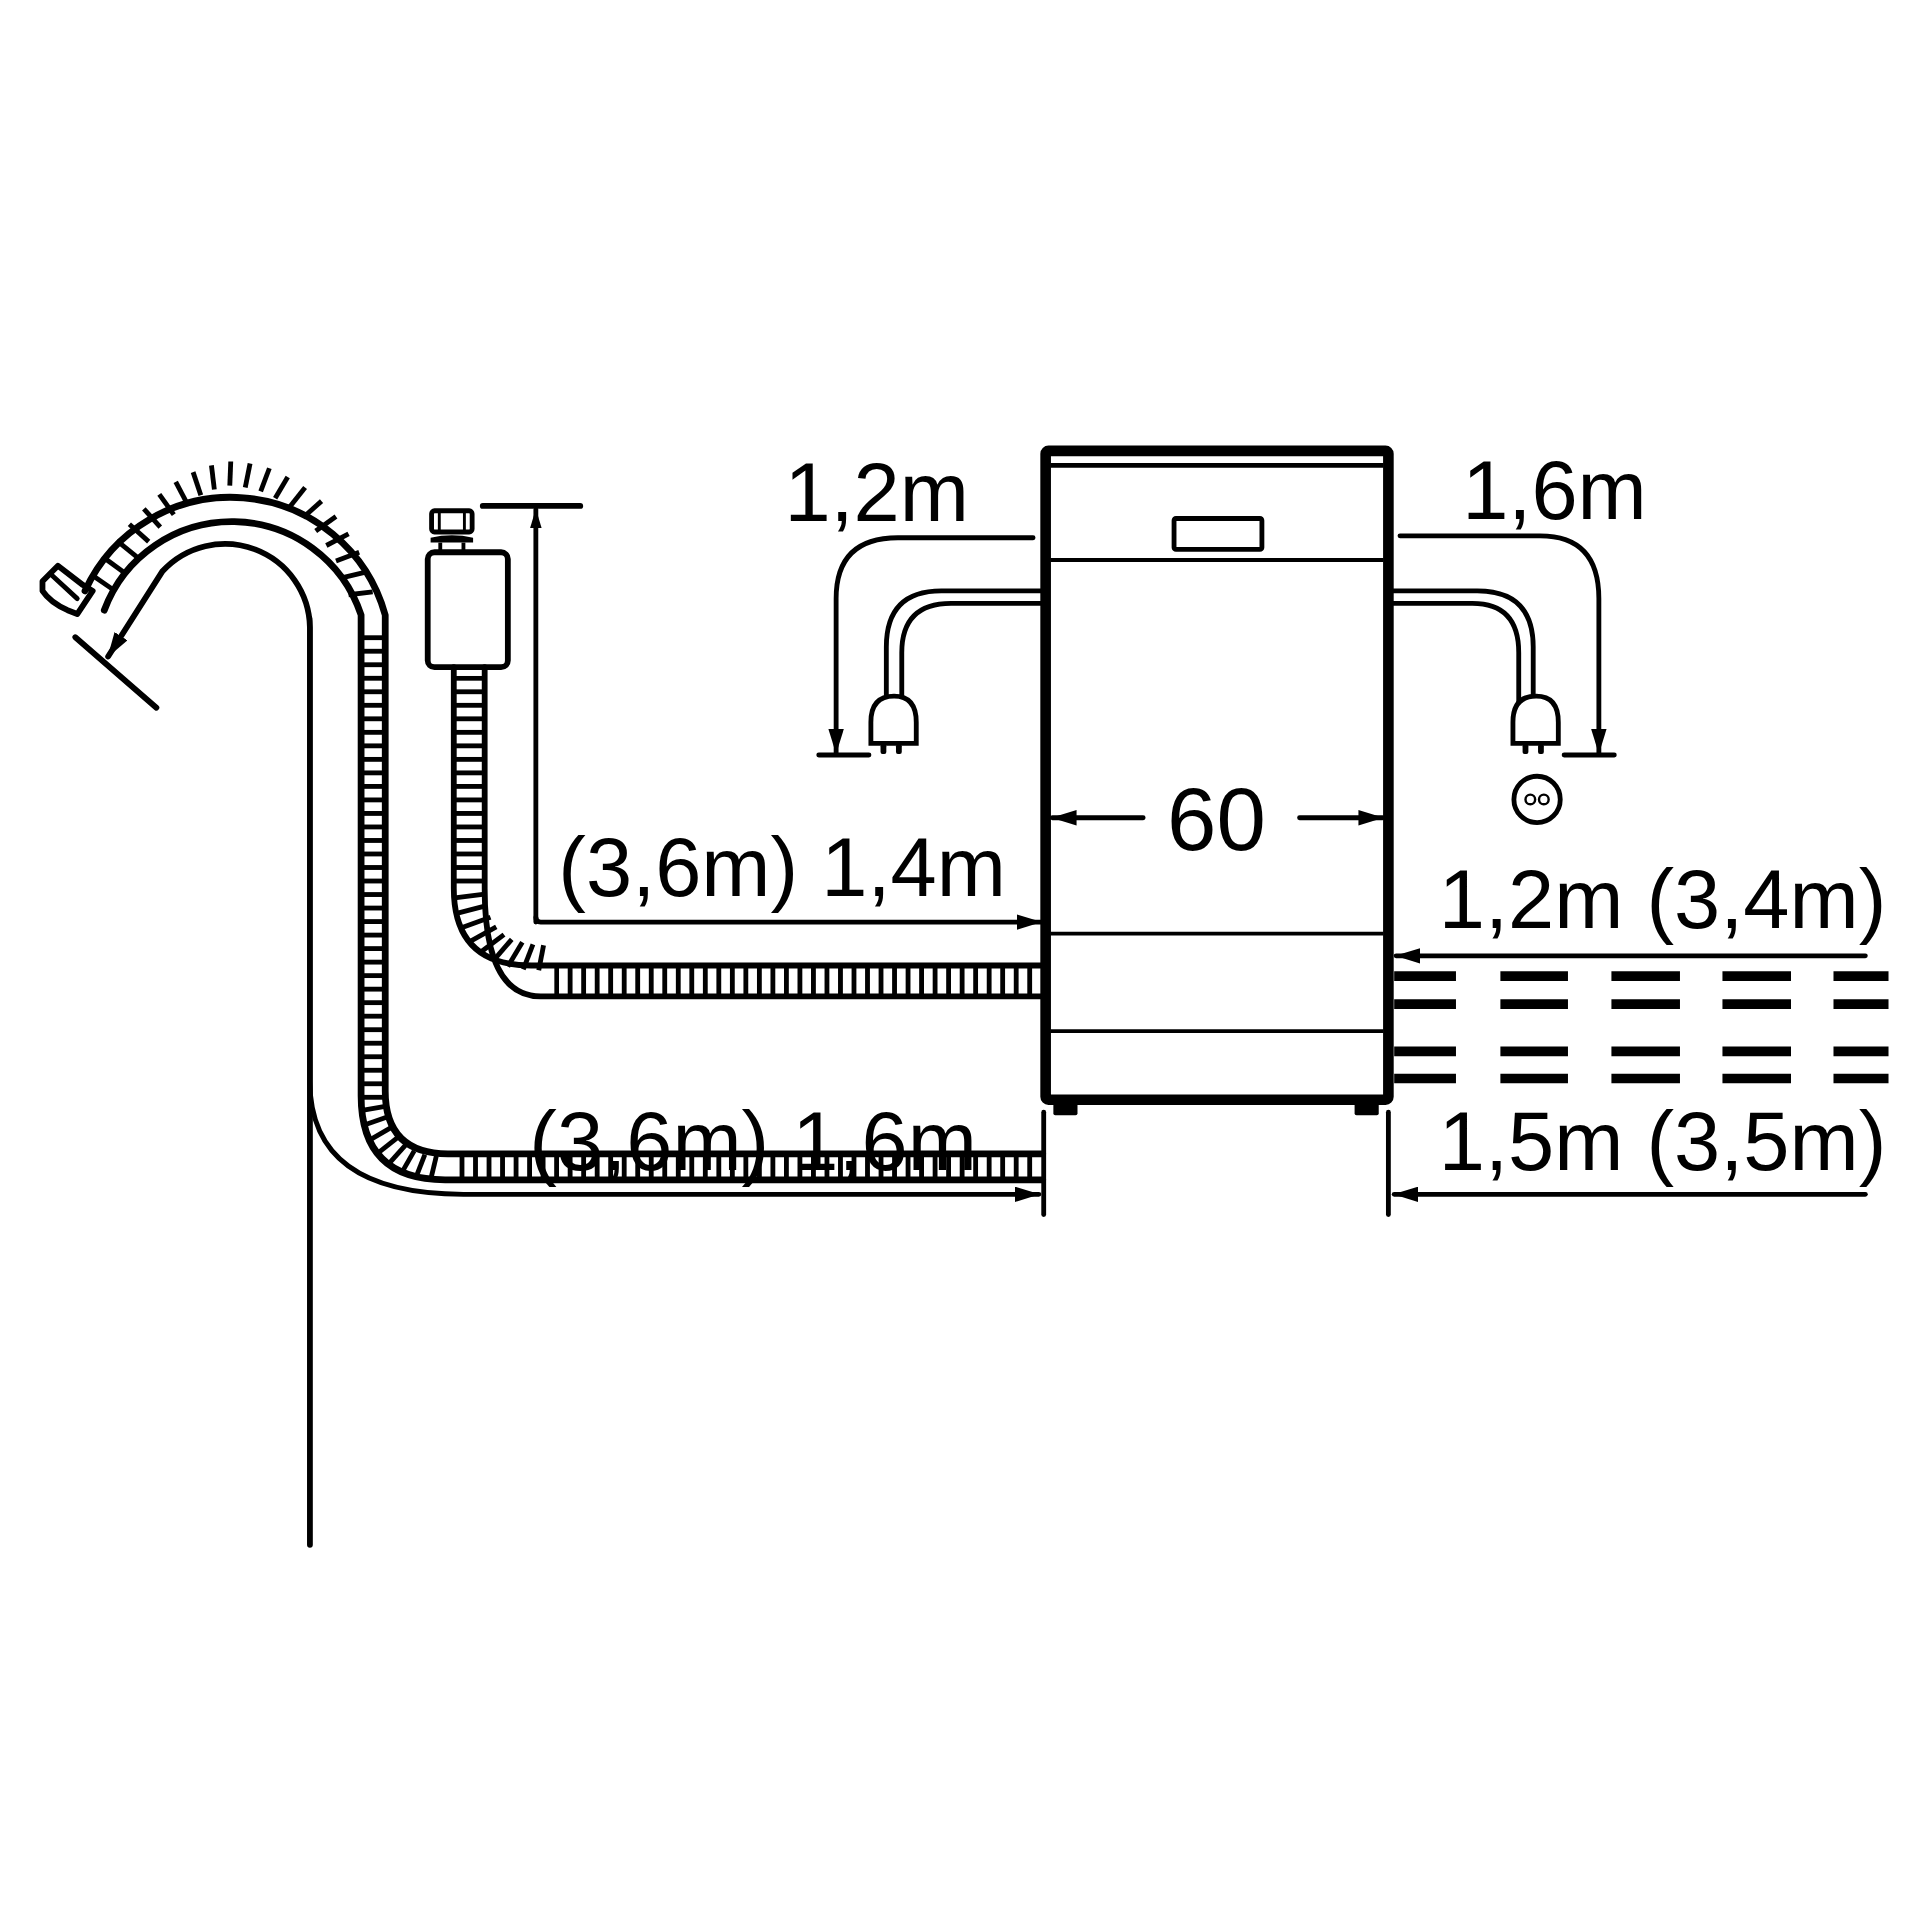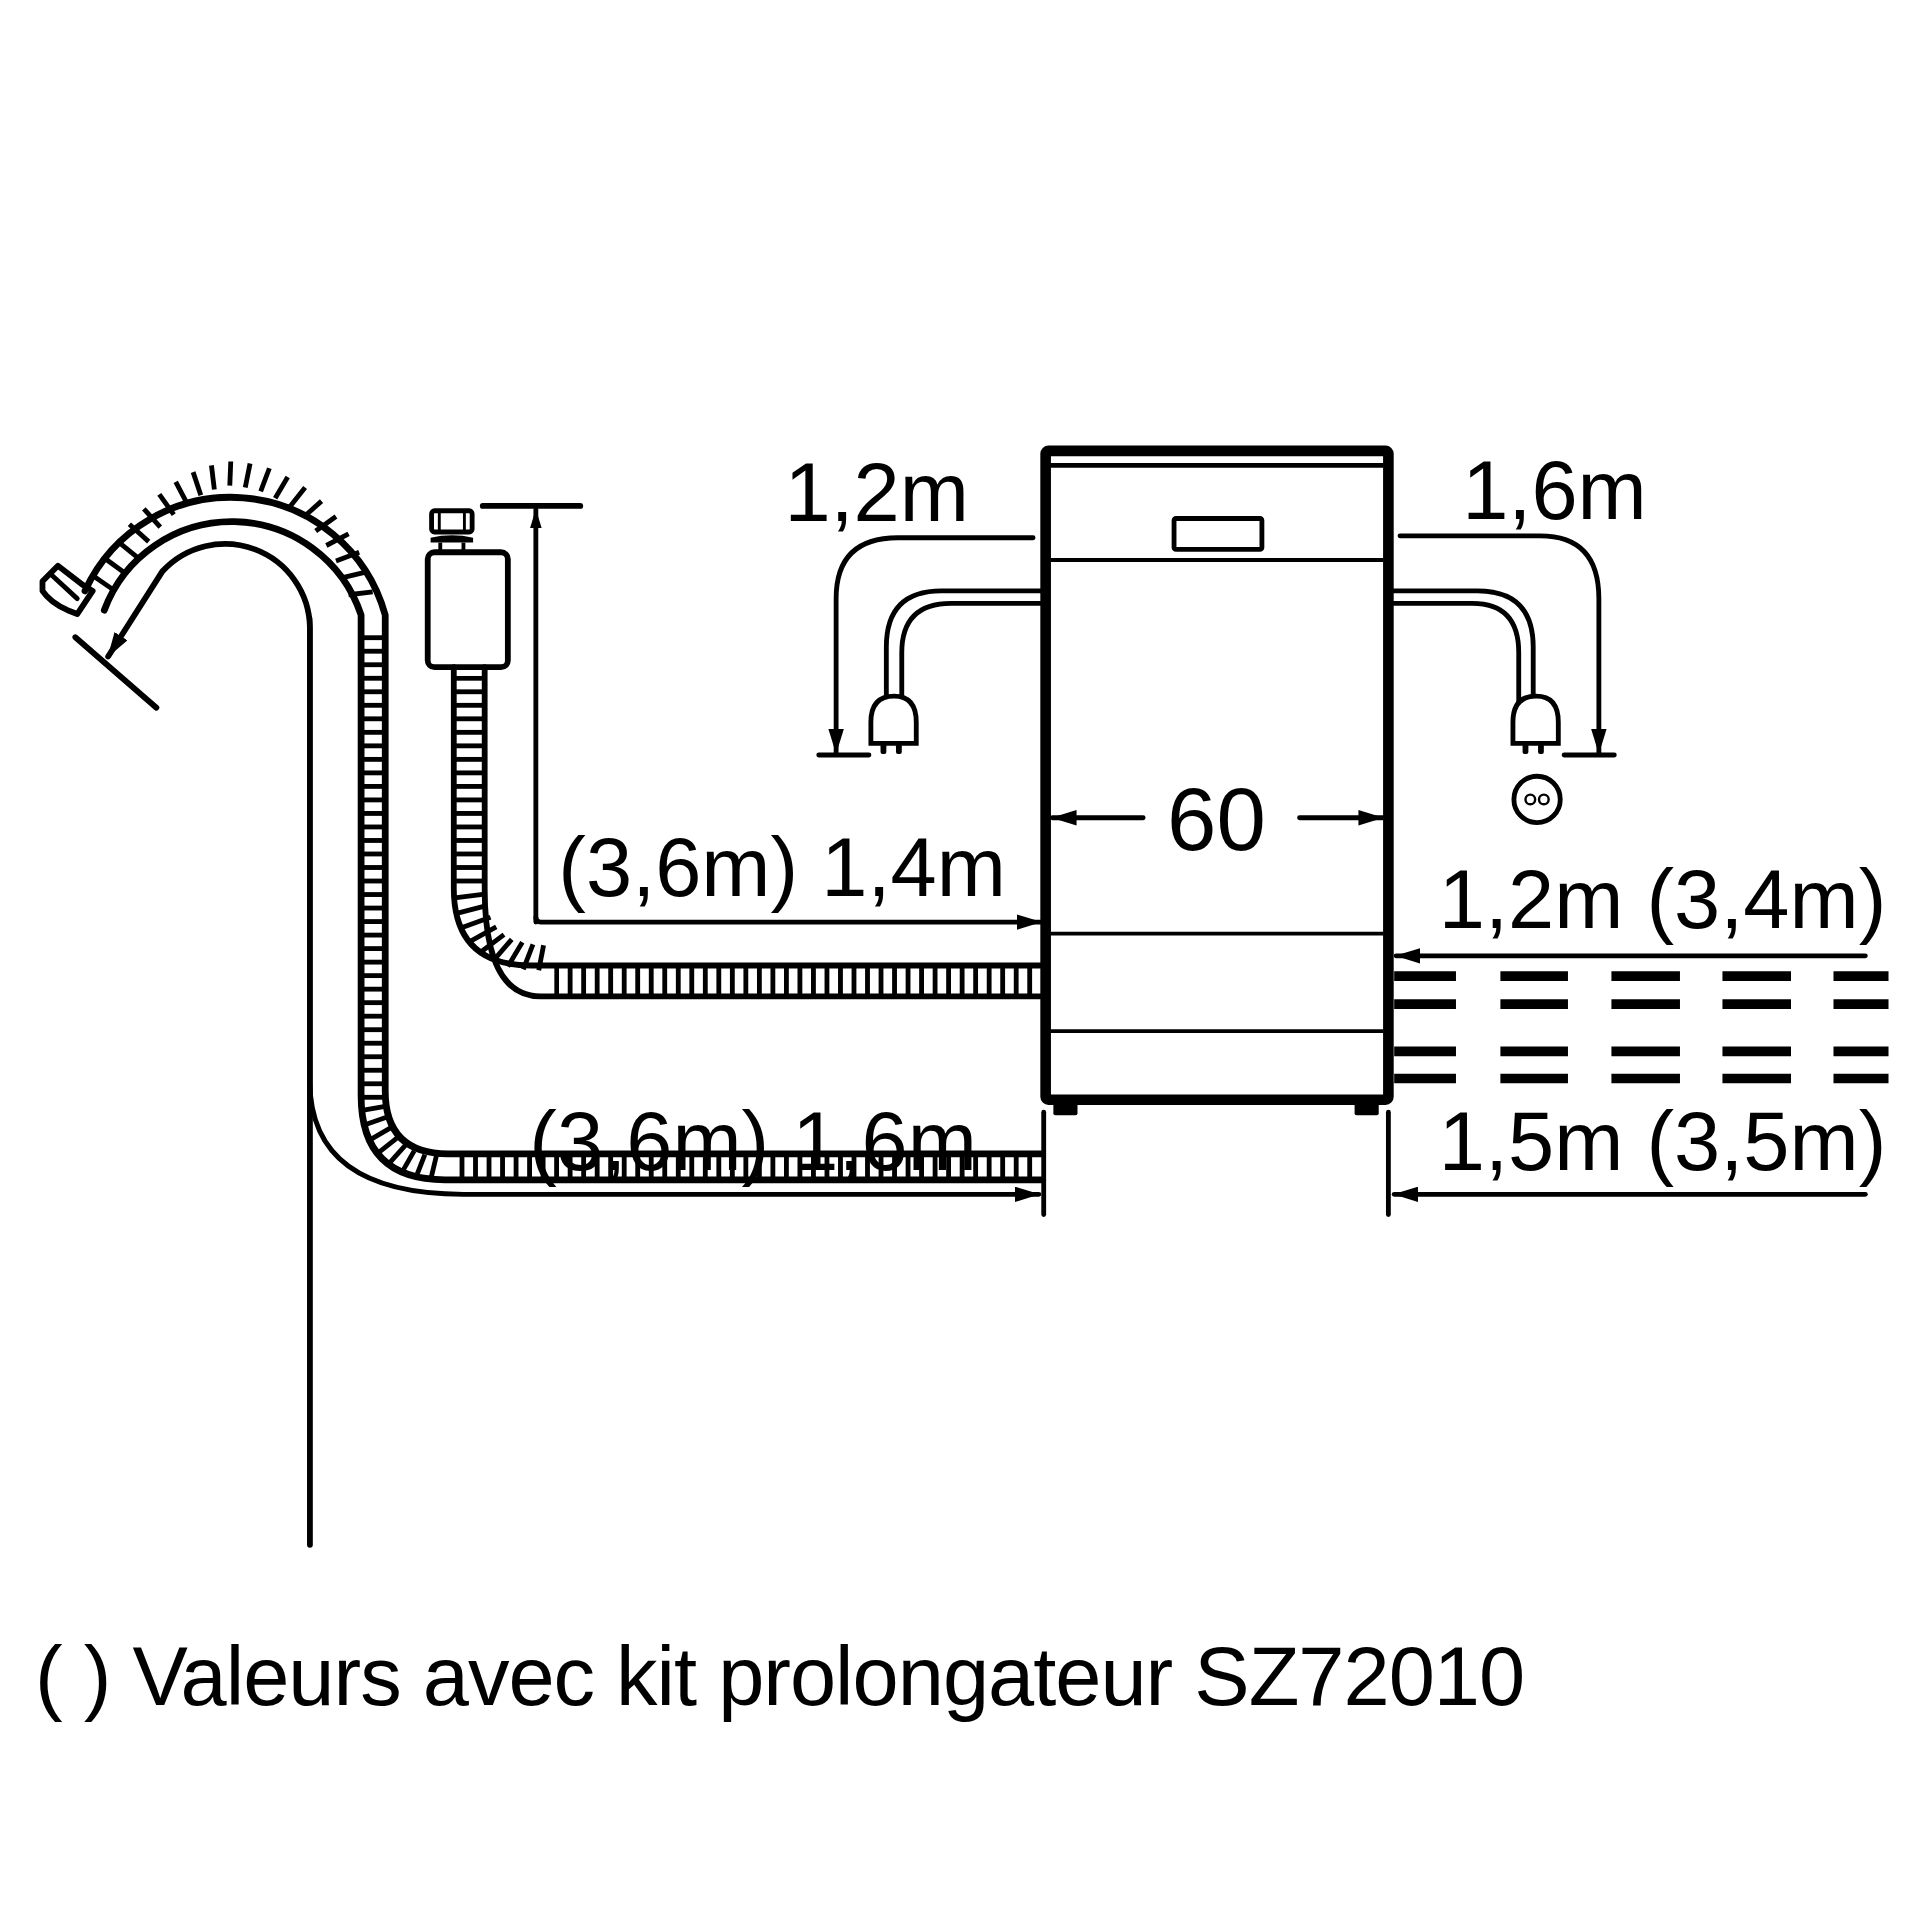--- a/index.html
+++ b/index.html
@@ -196,15 +196,14 @@
       <line x1="1899" y1="1117" x2="1956" y2="1117"></line>
   </g>
   <g>
     <text class="dim-label" x="1722" y="1212" text-anchor="middle">1,5m (3,5m)</text>
     <path class="ln" stroke-width="5" marker-end="url(#arrowBig)" d="M 1932,1237 L 1444,1237"></path>
     <line class="ln" stroke-width="5" x1="1438" y1="1152" x2="1438" y2="1258"></line>
   </g>
 </svg>
 
 <div class="caption">
-  <div>( ) Valeurs avec kit prolongateur SZ72010</div>
 </div>
 
 
 </body></html>

